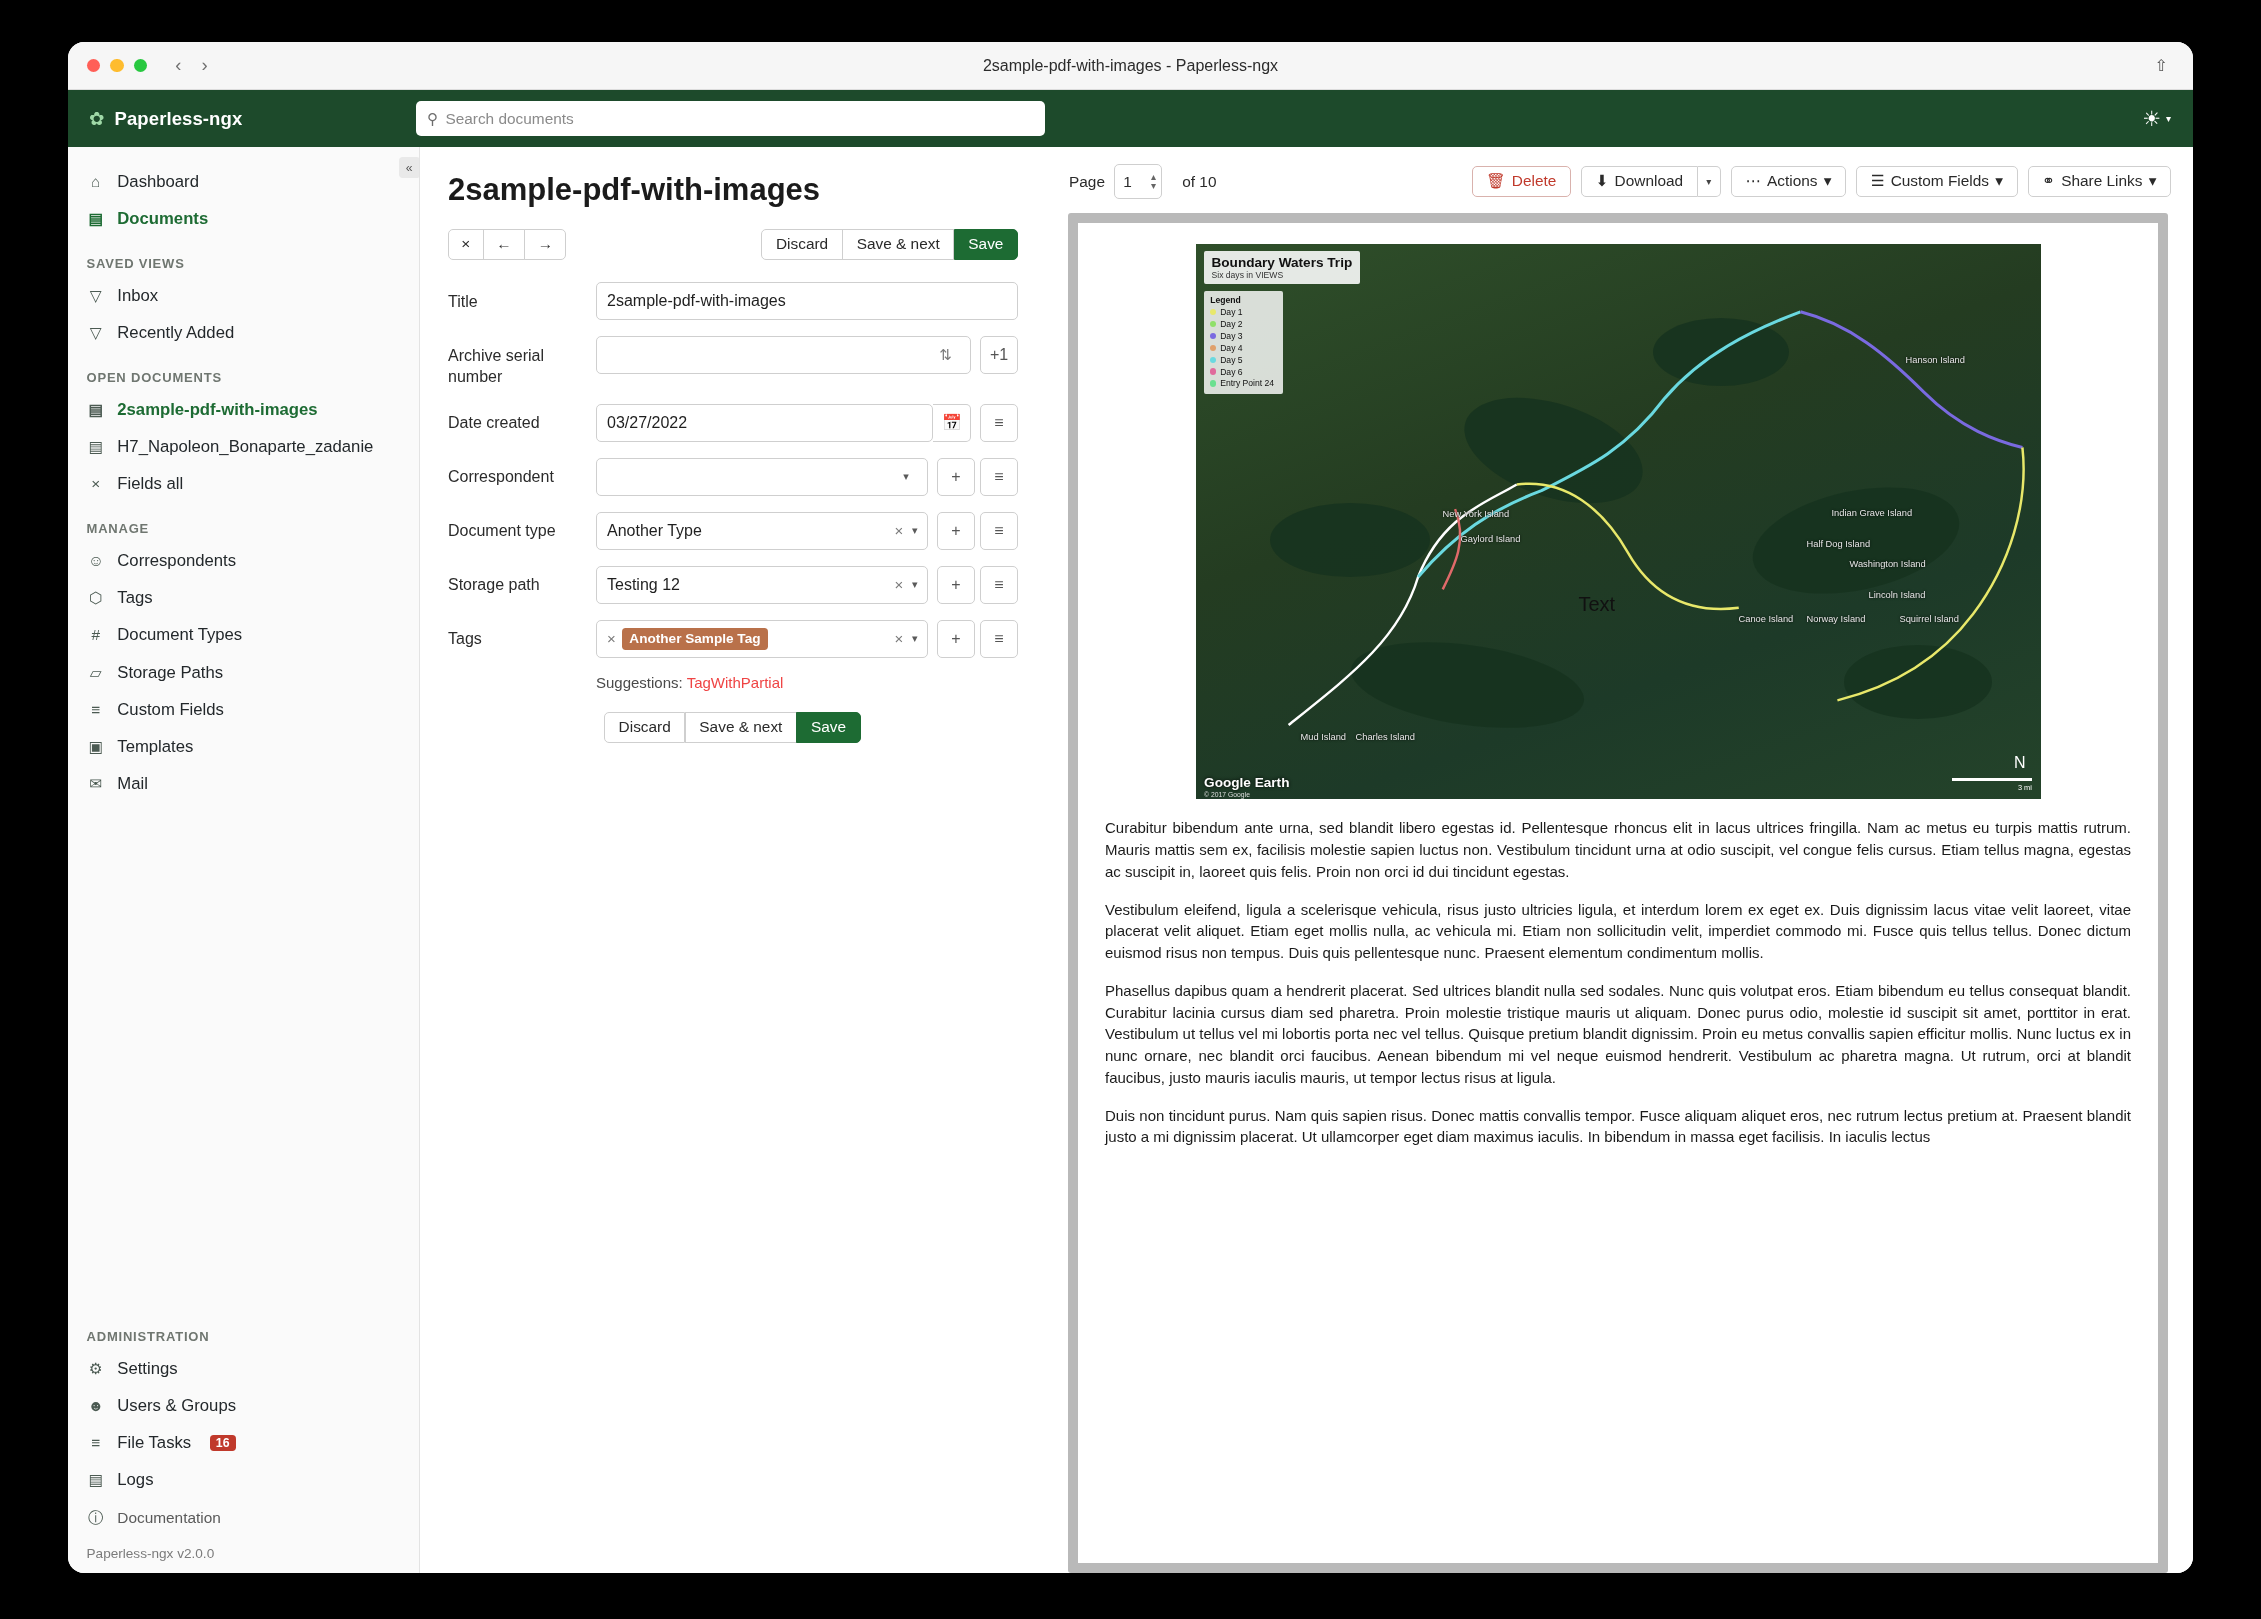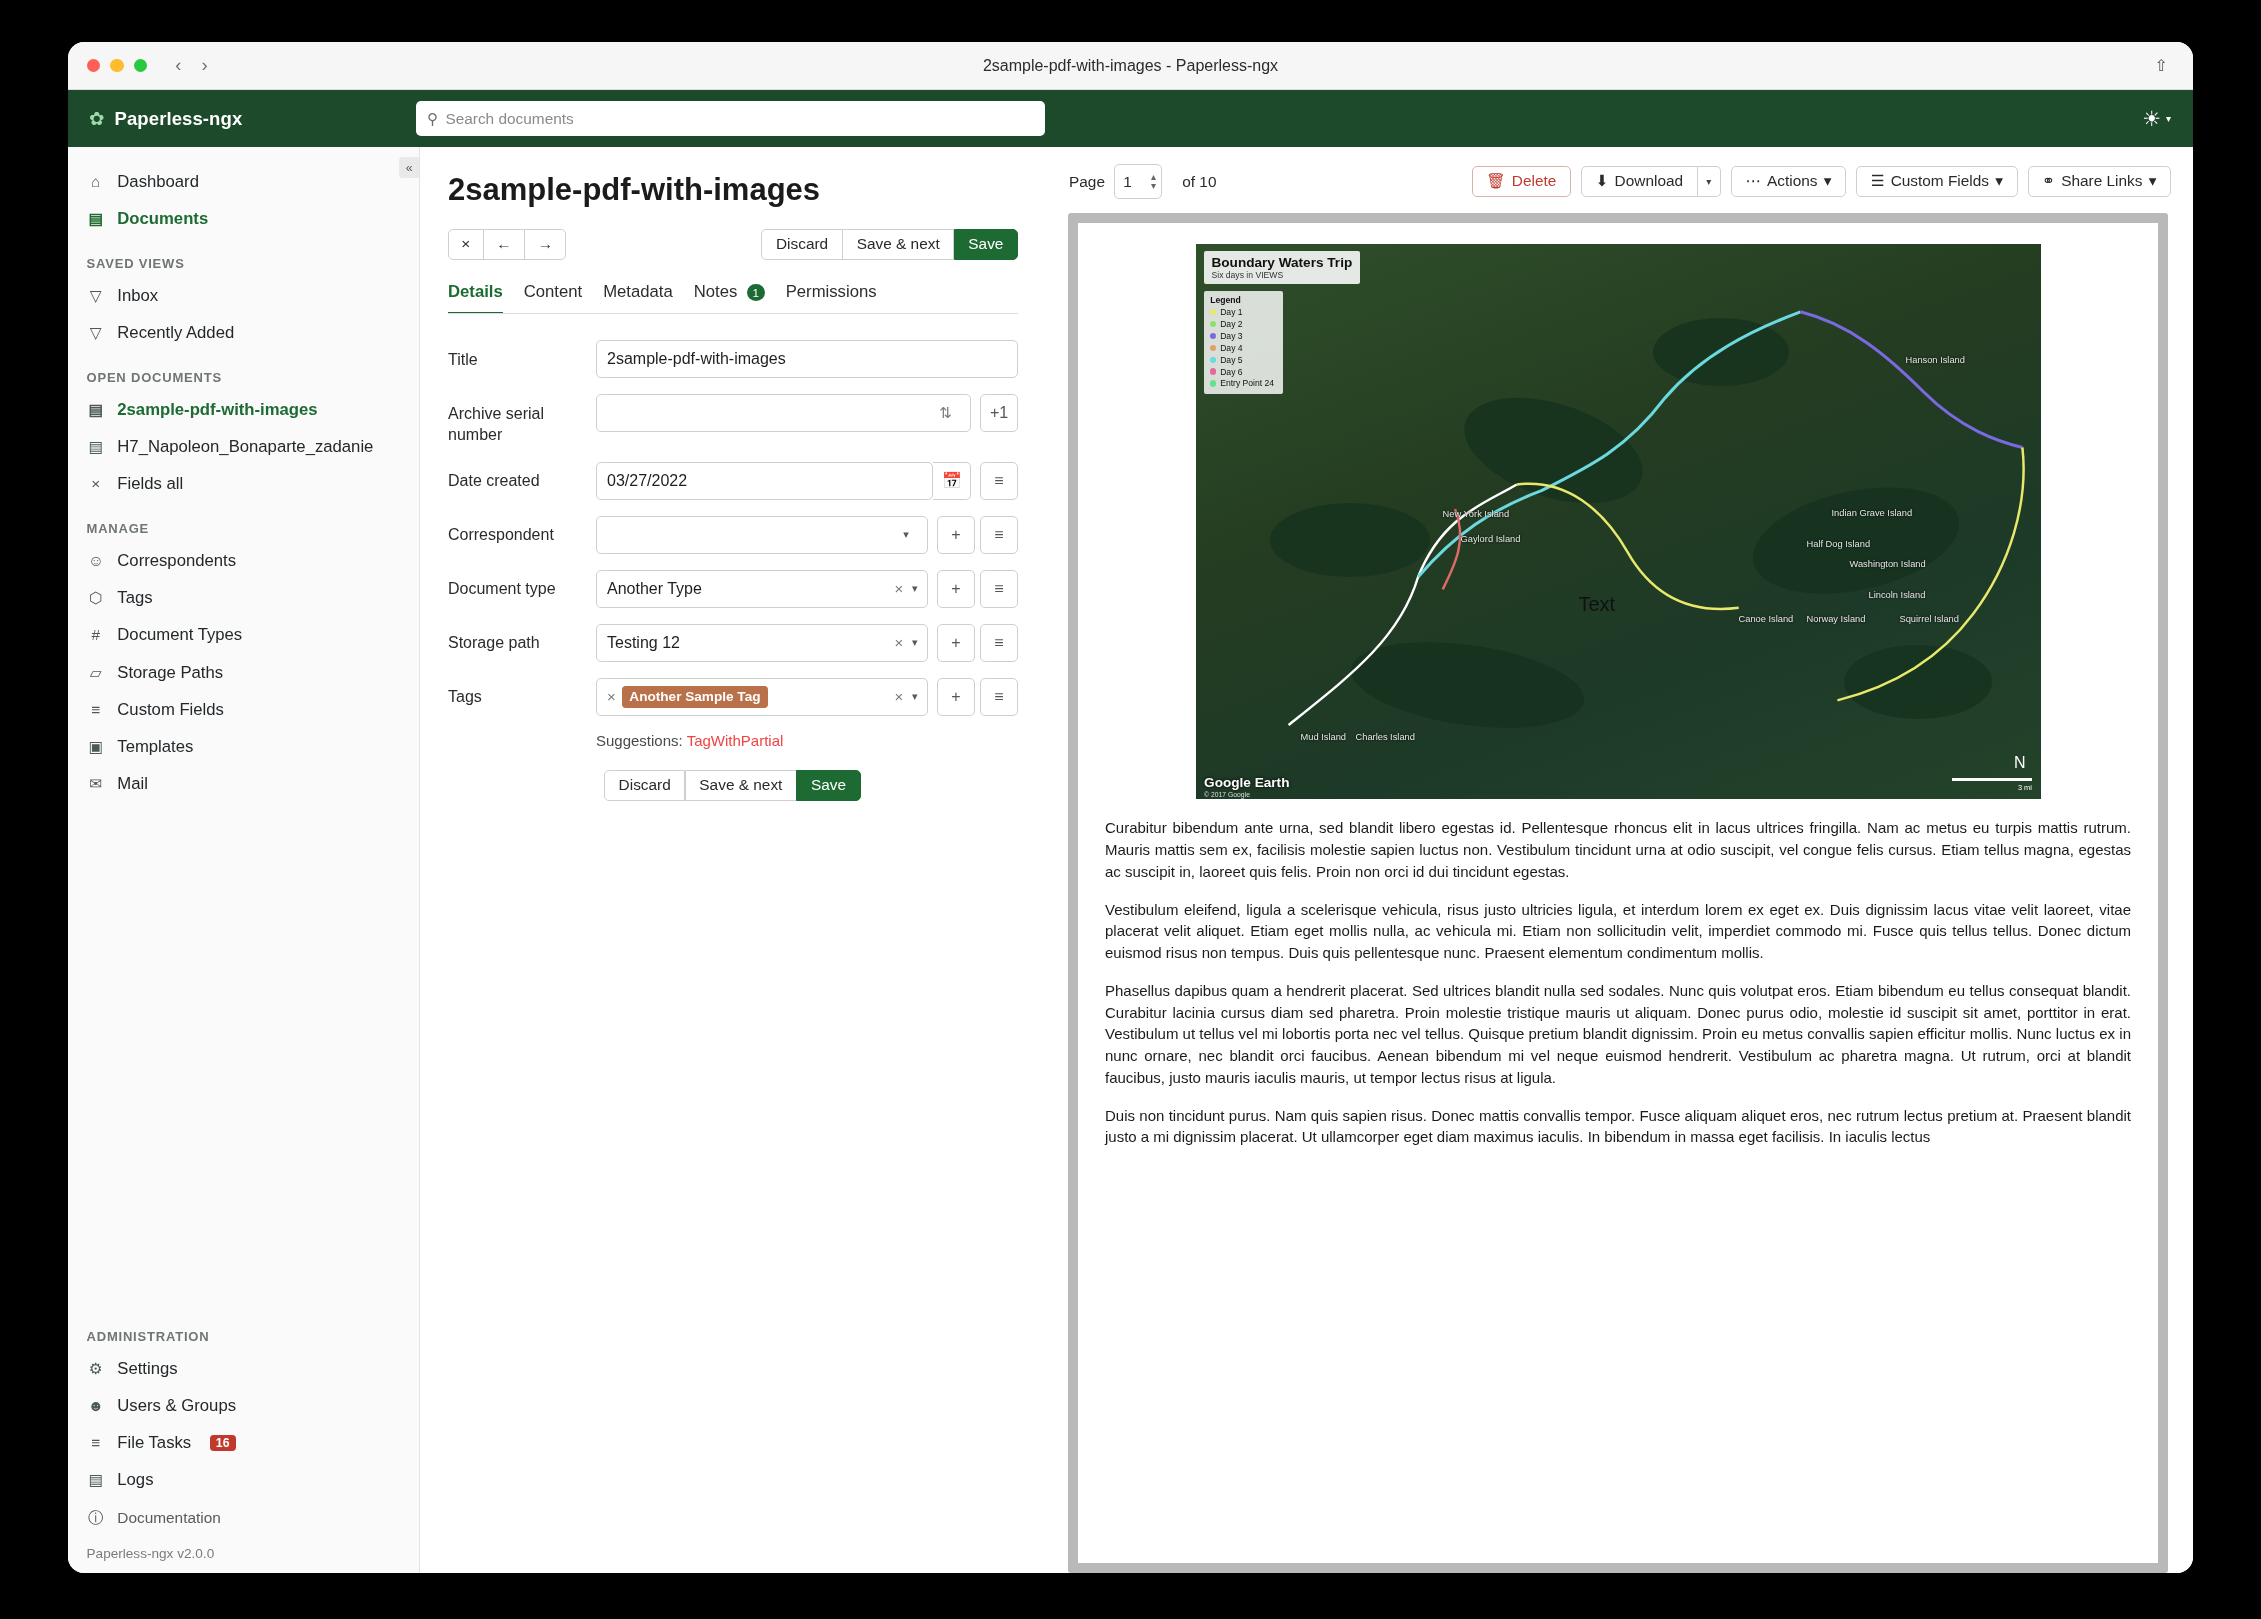--- a/index.html
+++ b/index.html
@@ -321,30 +321,20 @@
           <div class="btn">←</div>
           <div class="btn">→</div>
         </div>
         <div class="savegroup">
           <div class="btn">Discard</div>
           <div class="btn">Save &amp; next</div>
           <div class="btn green">Save</div>
         </div>
       </div>
 
-      <div class="tabs">
-        <div class="tab active"><span>Details</span></div>
-        <div class="tab"><span>Content</span></div>
-        <div class="tab"><span>Metadata</span></div>
-        <div class="tab">
-          <span>Notes</span>
-          <span class="cnt">1</span>
-        </div>
-        <div class="tab"><span>Permissions</span></div>
-      </div>
 
       <div class="frow">
         <div class="flabel">Title</div>
         <div class="fctl">
           <div class="input">
             <span>2sample-pdf-with-images</span>
           </div>
         </div>
       </div>
 

